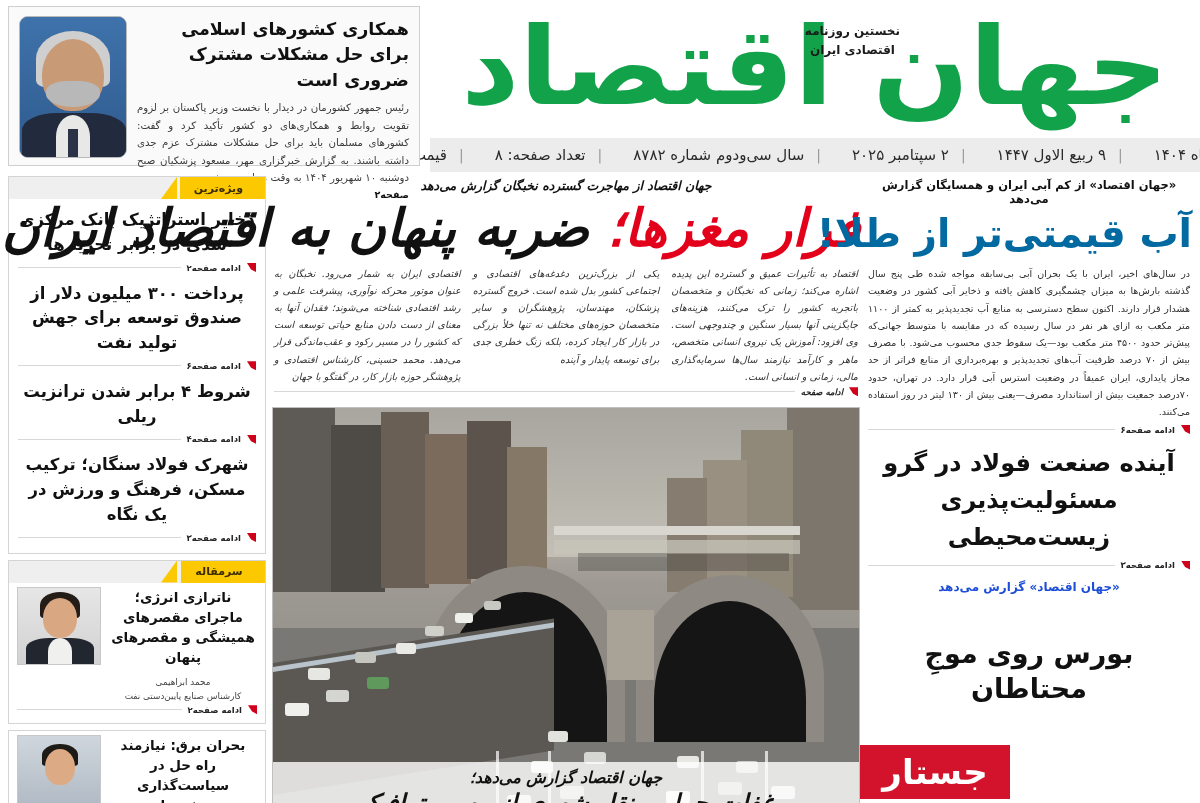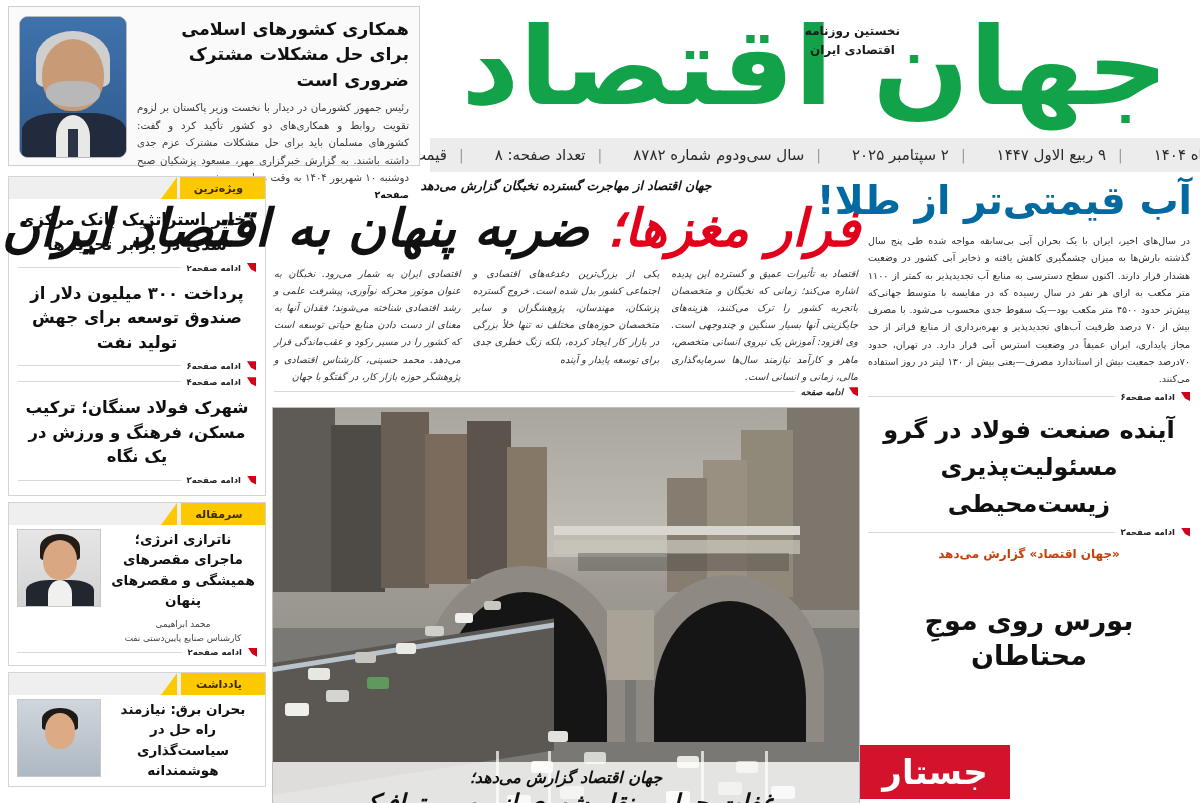--- a/index.html
+++ b/index.html
@@ -155,21 +155,21 @@
     line-height: 1.18; white-space: nowrap; letter-spacing: -1px; padding: 2px 0 6px 0;
   }
   .rc-body {
     font-size: 9.5px; line-height: 1.82; color: #2e2e2e; text-align: justify;
     padding: 2px 2px 0 2px;
   }
   .rc-sub {
     font-size: 24px; font-weight: bold; color: #111; text-align: center;
     line-height: 1.55; padding: 6px 4px 2px 4px;
   }
-  .rc-kicker2 { font-size: 12px; font-weight: bold; text-align: center; padding: 6px 0 2px 0; color:#c2410c; }
+  .rc-kicker2 { font-size: 12px; font-weight: bold; text-align: center; padding: 6px 0 2px 0; color:#1d4ed8; }
   .rc-head2 {
     font-size: 27px; font-weight: bold; color: #111; text-align: center;
     padding: 4px 0 4px 0; line-height: 1.3; margin-top: 36px;
   }
   .watermark {
     position: absolute; left: -6px; bottom: 2px; width: 150px; height: 54px;
     background: #d0021b; color: #fff; font-size: 34px; font-weight: bold;
     display: flex; align-items: center; justify-content: center;
     letter-spacing: 4px; opacity: .93;
   }
@@ -271,20 +271,21 @@
         <div class="hl-item">
           <div class="hl-title">پرداخت ۳۰۰ میلیون دلار از صندوق توسعه برای جهش تولید نفت</div>
           <div class="cont-row">
             <span class="cont-flag"></span>
             <span class="cont-text">ادامه صفحه۶</span>
             <span class="cont-rule"></span>
           </div>
         </div>
 
         <div class="hl-item">
+          <div class="hl-title">شروط ۴ برابر شدن ترانزیت ریلی</div>
           <div class="cont-row">
             <span class="cont-flag"></span>
             <span class="cont-text">ادامه صفحه۴</span>
             <span class="cont-rule"></span>
           </div>
         </div>
 
         <div class="hl-item">
           <div class="hl-title">شهرک فولاد سنگان؛ ترکیب مسکن، فرهنگ و ورزش در یک نگاه</div>
           <div class="cont-row">
@@ -323,24 +324,20 @@
       <div class="op-cont">
         <div class="cont-row">
           <span class="cont-flag"></span>
           <span class="cont-text">ادامه صفحه۲</span>
           <span class="cont-rule"></span>
         </div>
       </div>
     </div>
 
     <div class="panel op-panel">
-      <div class="tabbar">
-        <div class="tab-label">یادداشت</div>
-        <div class="tab-notch" style="right:88px;"></div>
-      </div>
       <div class="op-body">
         <div class="op-text">
           <div class="op-title">بحران برق: نیازمند راه حل در سیاست‌گذاری هوشمندانه</div>
 
         </div>
         <div class="op-photo">
           <div class="portrait">
             <div class="p-bg" style="background:linear-gradient(#cfd6dd,#aeb8c2);"></div>
             <div class="p-hair" style="left:24px;top:8px;width:36px;height:22px;background:#1e1a16;"></div>
             <div class="p-head" style="left:27px;top:13px;width:30px;height:36px;background:#dcab85;"></div>
@@ -437,20 +434,21 @@
       <div class="cap-overlay">
         <div class="cap-kicker">جهان اقتصاد گزارش می‌دهد؛</div>
         <div class="cap-title">غفلت حمل و نقل شهری از مهر پرترافیک</div>
       </div>
 
     </div>
   </div>
 
   <div class="rightcol">
 
+    <div class="rc-kicker">«جهان اقتصاد» از کم آبی ایران و همسایگان گزارش می‌دهد</div>
     <div class="rc-head">آب قیمتی‌تر از طلا!</div>
     <div class="rc-body">در سال‌های اخیر، ایران با یک بحران آبی بی‌سابقه مواجه شده طی پنج سال گذشته بارش‌ها به میزان چشمگیری کاهش یافته و ذخایر آبی کشور در وضعیت هشدار قرار دارند. اکنون سطح دسترسی به منابع آب تجدیدپذیر به کمتر از ۱۱۰۰ متر مکعب به ازای هر نفر در سال رسیده که در مقایسه با متوسط جهانی‌که پیش‌تر حدود ۴۵۰۰ متر مکعب بود—یک سقوط جدی محسوب می‌شود. با مصرف بیش از ۷۰ درصد ظرفیت آب‌های تجدیدپذیر و بهره‌برداری از منابع فراتر از حد مجاز پایداری، ایران عمیقاً در وضعیت استرس آبی قرار دارد. در تهران، حدود ۷۰درصد جمعیت بیش از استاندارد مصرف—یعنی بیش از ۱۳۰ لیتر در روز استفاده می‌کنند.</div>
     <div style="padding:4px 2px 0 2px;">
       <div class="cont-row">
         <span class="cont-flag"></span>
         <span class="cont-text">ادامه صفحه۶</span>
         <span class="cont-rule"></span>
       </div>
     </div>
 

